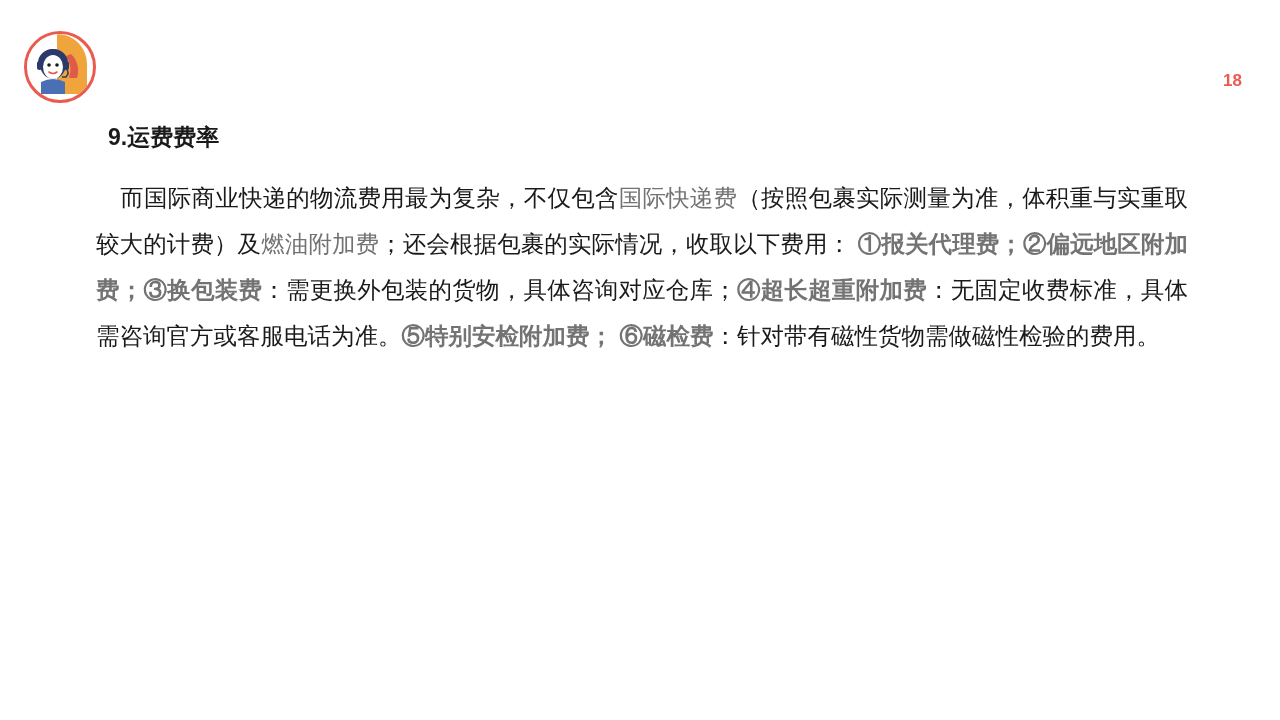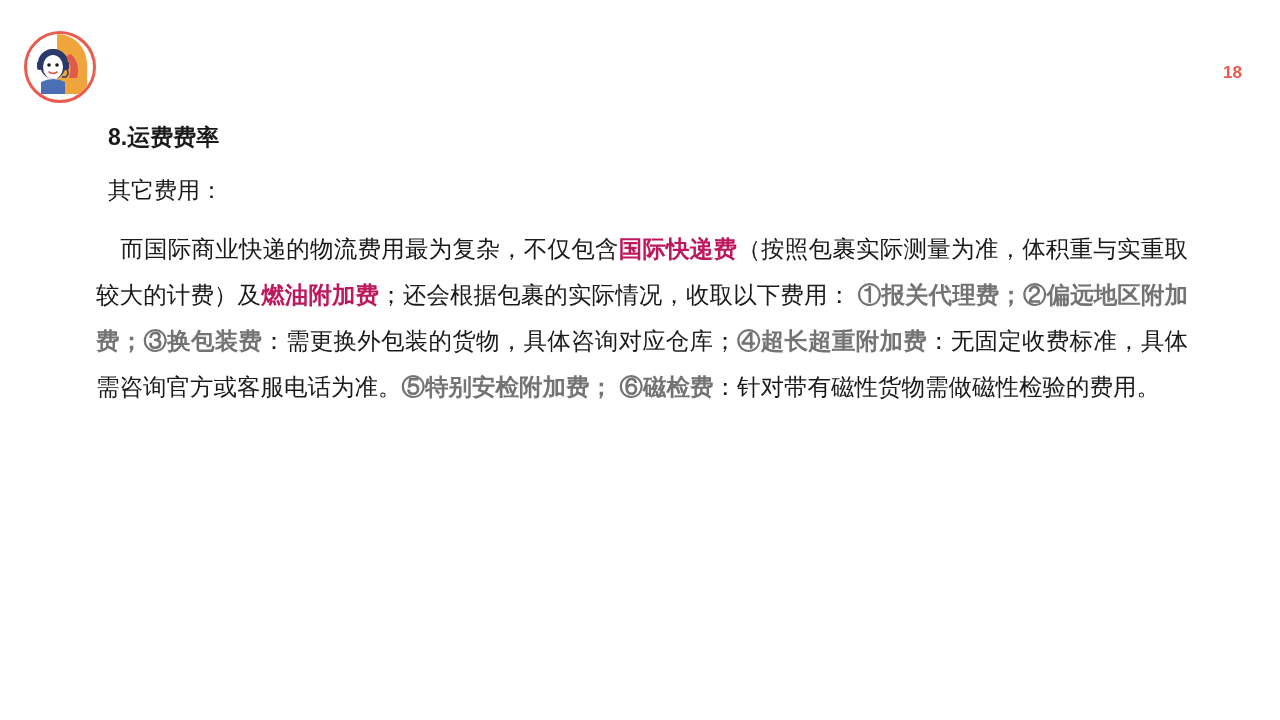--- a/index.html
+++ b/index.html
@@ -59,21 +59,21 @@
     background: #ffffff;
     border: 3px solid #ea5a4f;
     overflow: hidden;
   }
   .logo svg { display: block; }
 
   
   .page-number {
     position: absolute;
     right: 38px;
-    top: 63px;
+    top: 71px;
     color: #ea5a4f;
     font-size: 17px;
     font-weight: bold;
   }
 
   
   .body {
     position: absolute;
     left: 96px;
     top: 122px;
@@ -93,21 +93,21 @@
   .para {
     font-size: 23.5px;
     line-height: 46px;
     color: #1a1a1a;
     text-align: justify;
     margin: 0;
     text-indent: 0;
   }
   .indent { display: inline-block; width: 24px; }
   .b { font-weight: normal; }
-  .red { color: #be185d; font-weight: bold; }
+  .red { color: #737373; font-weight: normal; }
   .blue { color: #737373; font-weight: bold; }
 </style>
 </head>
 <body>
 
 <div class="slide">
 
 
   <div class="logo">
     <svg width="60" height="60" viewBox="0 0 60 60" xmlns="http://www.w3.org/2000/svg">
@@ -123,20 +123,19 @@
       <rect x="10" y="27" width="5" height="9" rx="2.5" fill="#2b3a6b"></rect>
       <rect x="37" y="27" width="5" height="9" rx="2.5" fill="#2b3a6b"></rect>
       <path d="M39 34 q4 5 0 9 l-4 0" stroke="#2b3a6b" stroke-width="1.6" fill="none"></path>
       <path d="M14 48 q12 -6 24 0 l0 12 l-24 0 z" fill="#4a6fb5"></path>
     </svg>
   </div>
 
   <div class="page-number">18</div>
 
   <div class="body">
-    <div class="sec-title">8.运费费率</div>
-    <div class="sub-line">其它费用：</div>
+    <div class="sec-title">9.运费费率</div>
     <p class="para">
       <span class="indent"></span><span>而</span><span class="b">国际商业快递的</span><span>物流费用最为复杂，不仅包含</span><span class="red">国际快递费</span><span>（按照包裹实际测量为准，体积重与实重取较大的计费）及</span><span class="red">燃油附加费</span><span>；还会根据包裹的实际情况，收取以下费用：</span> <span class="blue">①报关代理费；</span><span class="blue">②偏远地区附加费；</span><span class="blue">③换包装费</span><span>：需更换外包装的货物，具体咨询对应仓库；</span><span class="blue">④超长超重附加费</span><span>：无固定收费标准，具体需咨询官方或客服电话为准。</span><span class="blue">⑤特别安检附加费；</span> <span class="blue">⑥磁检费</span><span>：针对带有磁性货物需做磁性检验的费用。</span>
     </p>
   </div>
 
 </div>
 
 </body></html>

